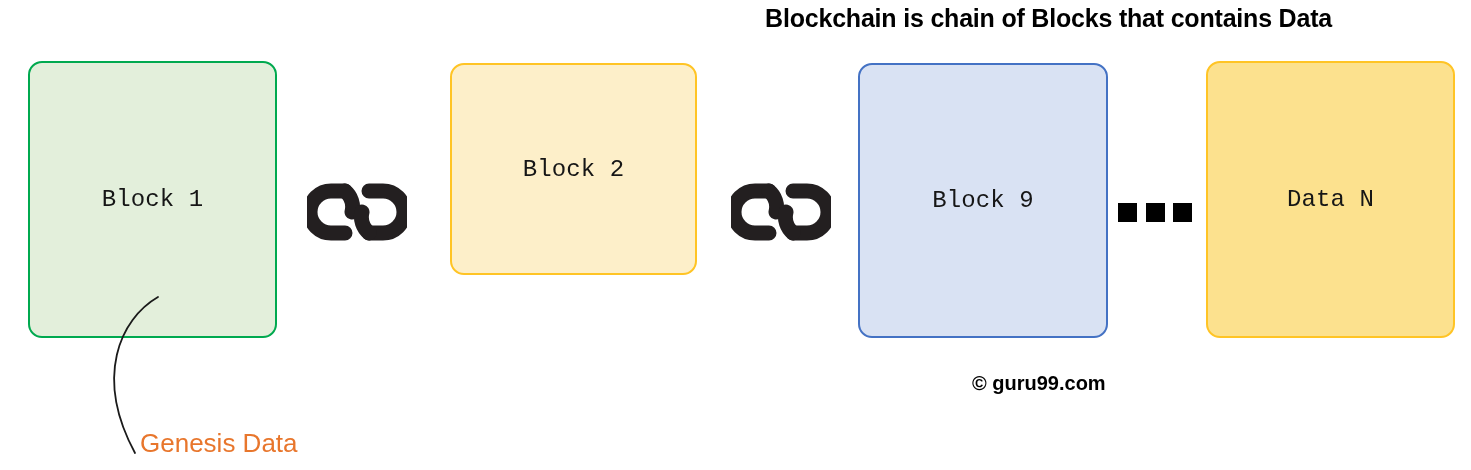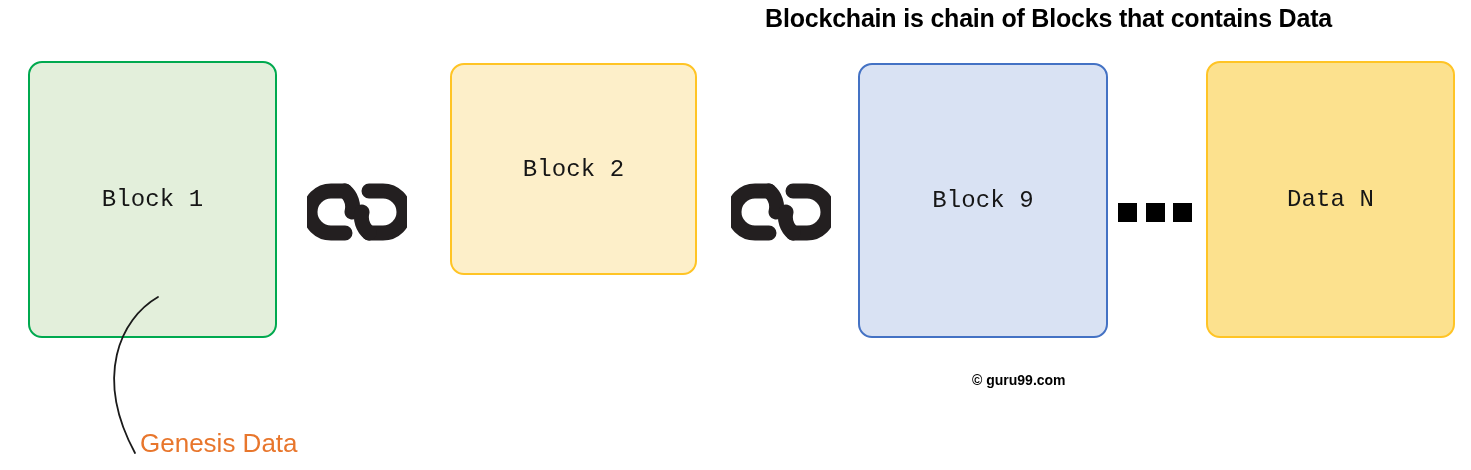--- a/index.html
+++ b/index.html
@@ -119,21 +119,21 @@
     font-size: 26px;
     color: #E8762C;
     white-space: nowrap;
   }
 
   
   .watermark {
     position: absolute;
     left: 972px;
     top: 372px;
-    font-size: 14px;
+    font-size: 20px;
     font-weight: bold;
     color: #000000;
     white-space: nowrap;
   }
 </style>
 </head>
 <body>
 
 <div id="canvas">
 

